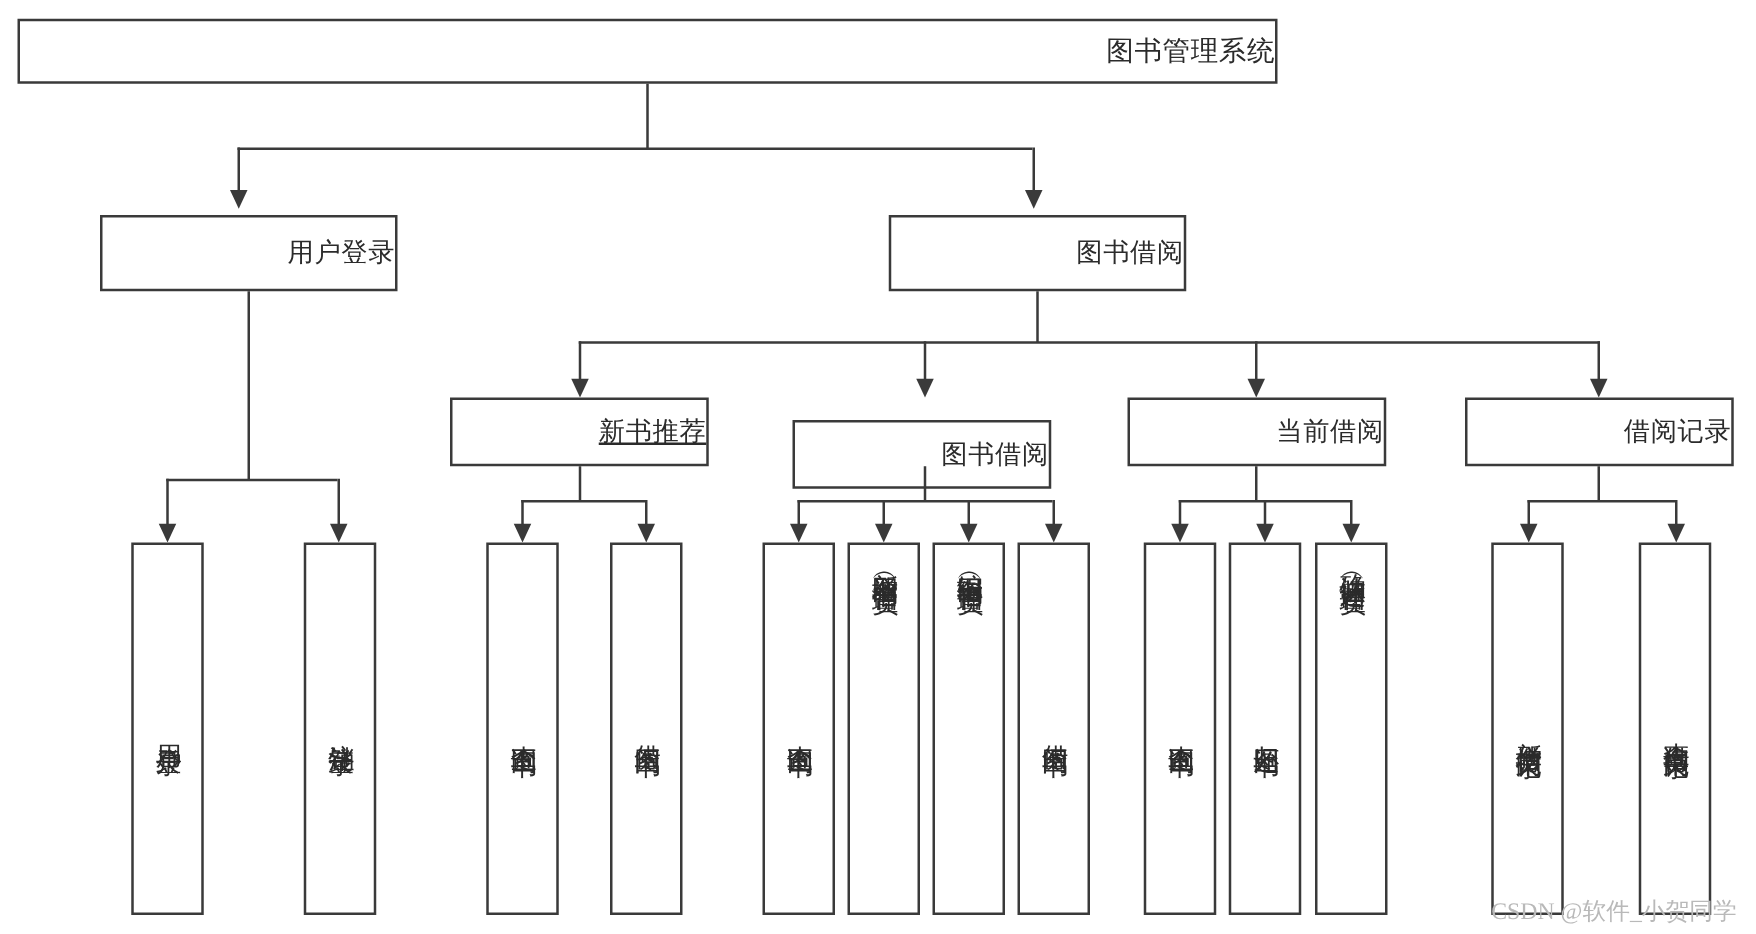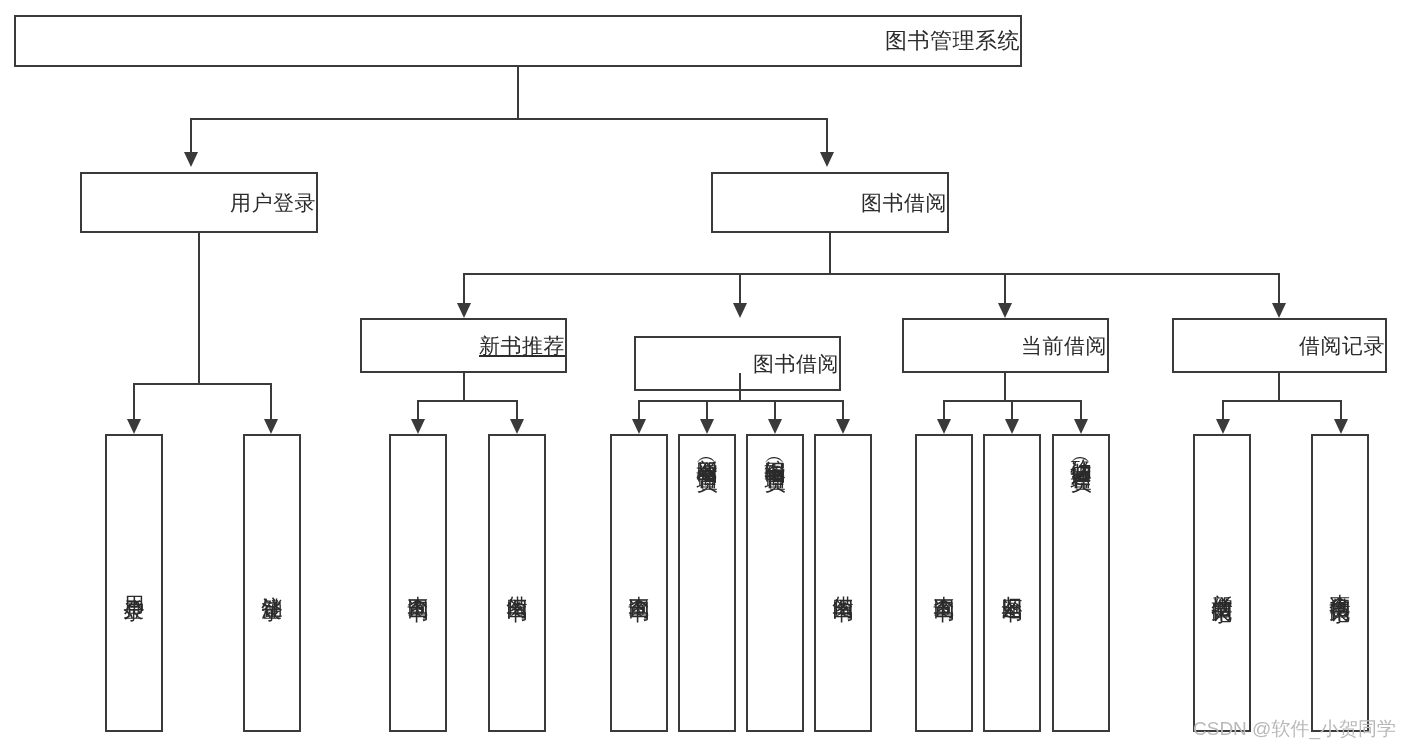--- a/index.html
+++ b/index.html
@@ -79,21 +79,21 @@
     border-top: 15px solid #3a3a3a;
   }
 
   
   #watermark {
     position: absolute;
     color: #b9b9b9;
     font-size: 19px;
     white-space: nowrap;
     pointer-events: none;
-    font-family: Liberation Sans, sans-serif;
+    font-family: Liberation Serif, serif;
   }
 </style>
 </head>
 <body>
 
 <div id="canvas">
 
   <div class="node horiz root" style="left:14px; top:15px; width:1008px; height:52px;">
     <span class="label">图书管理系统</span>
   </div>

